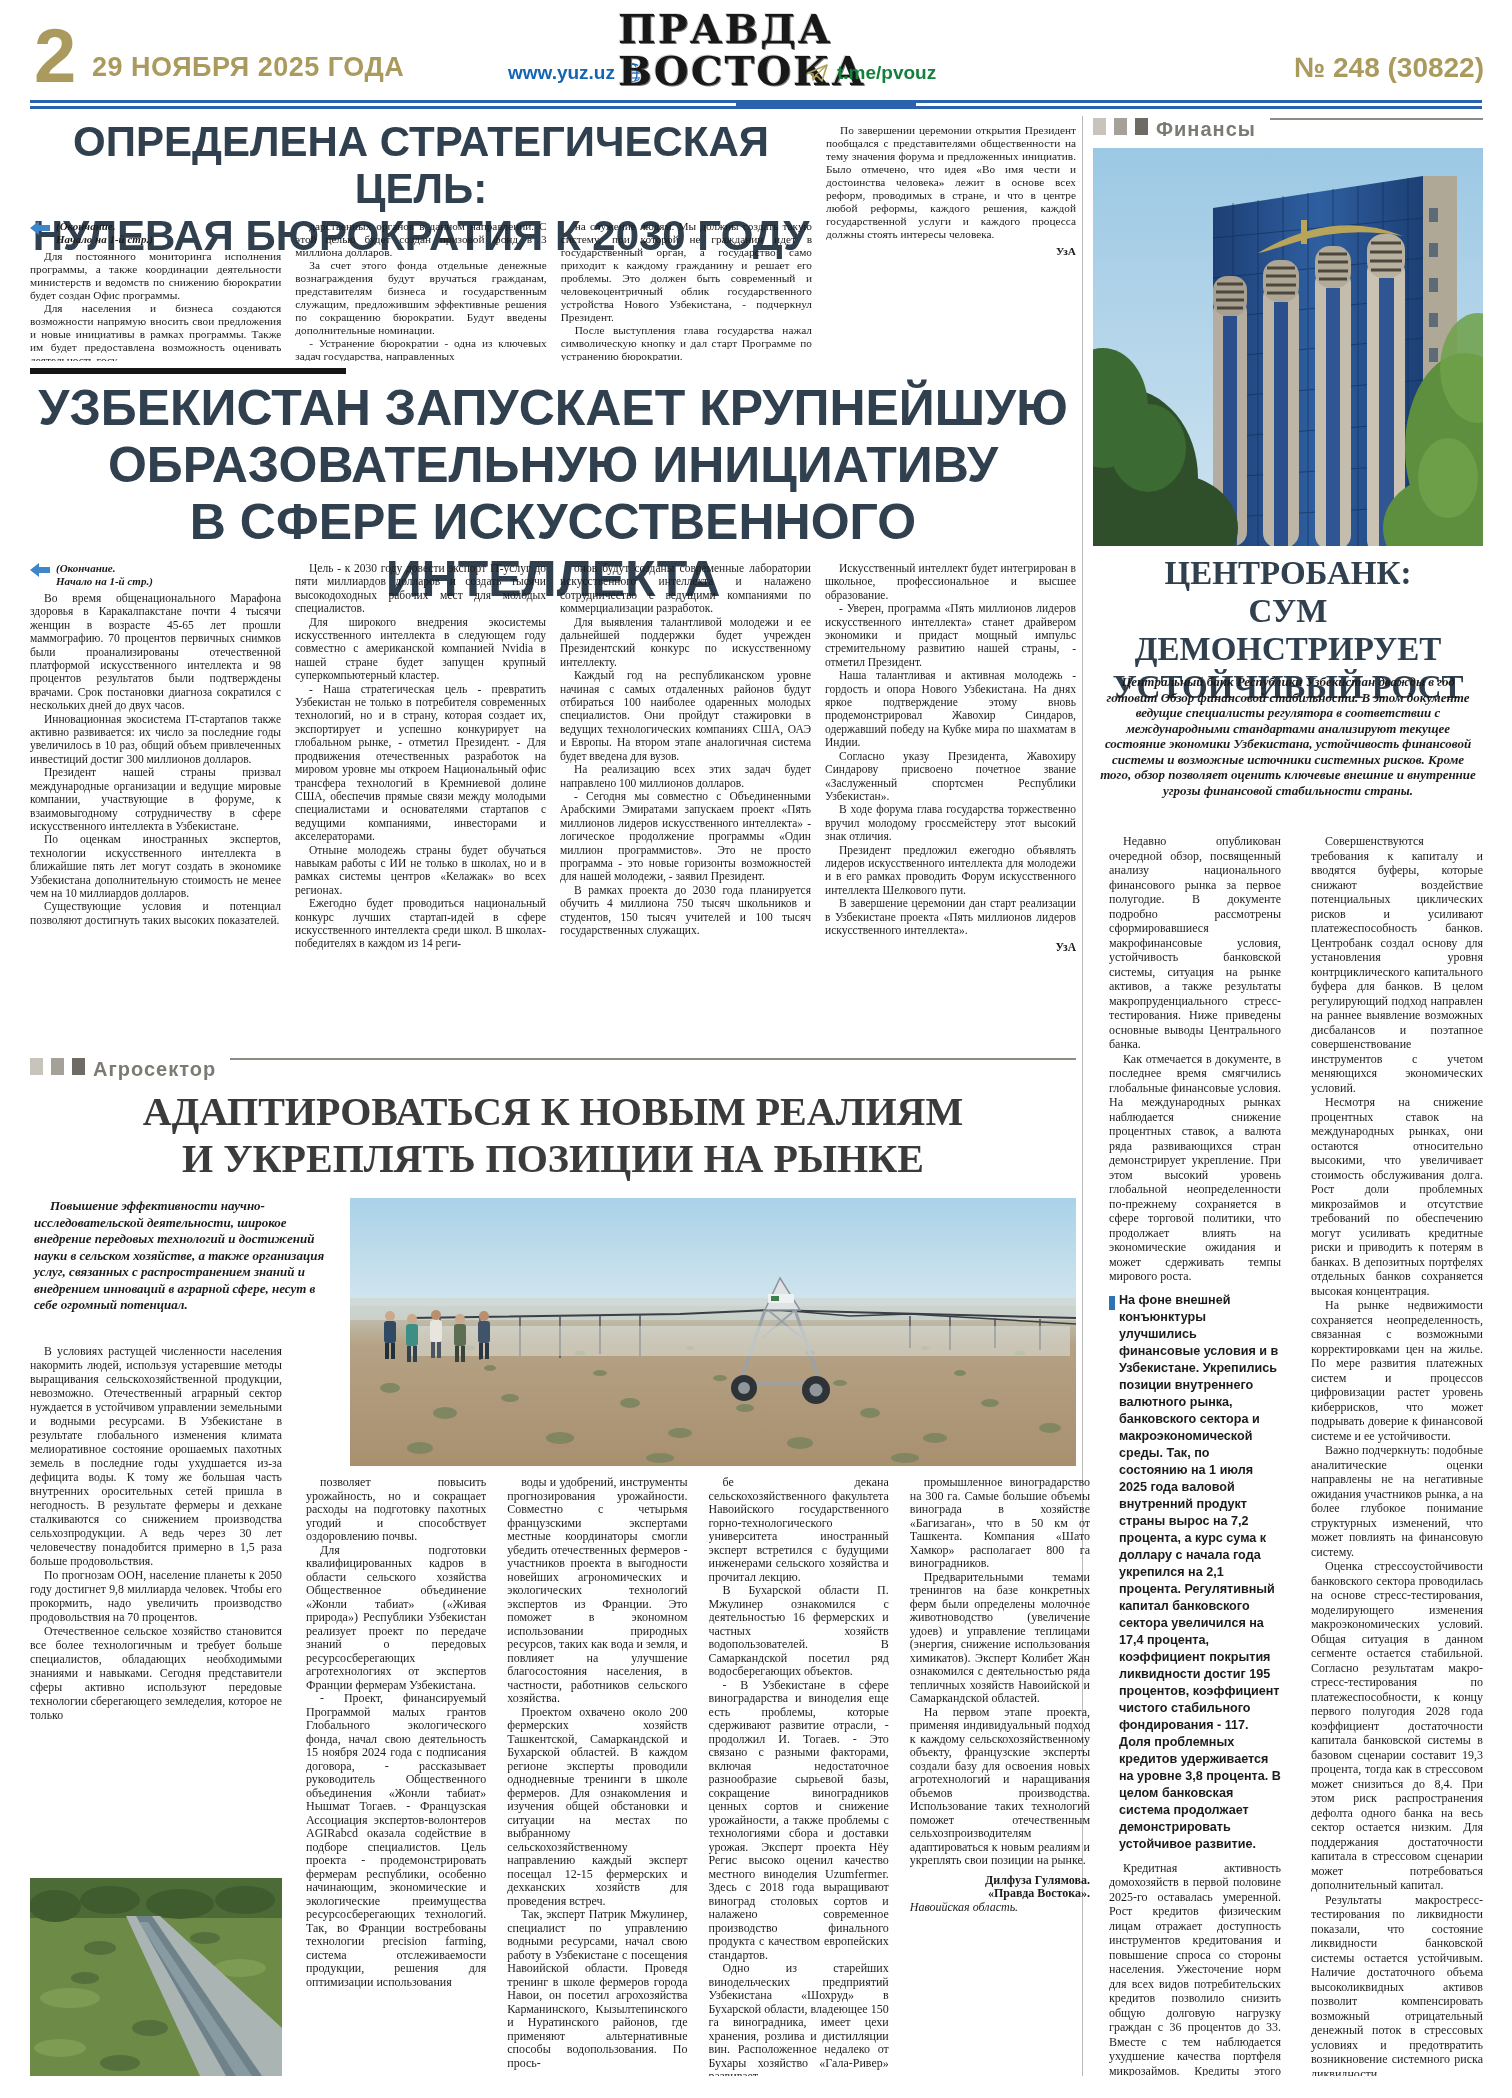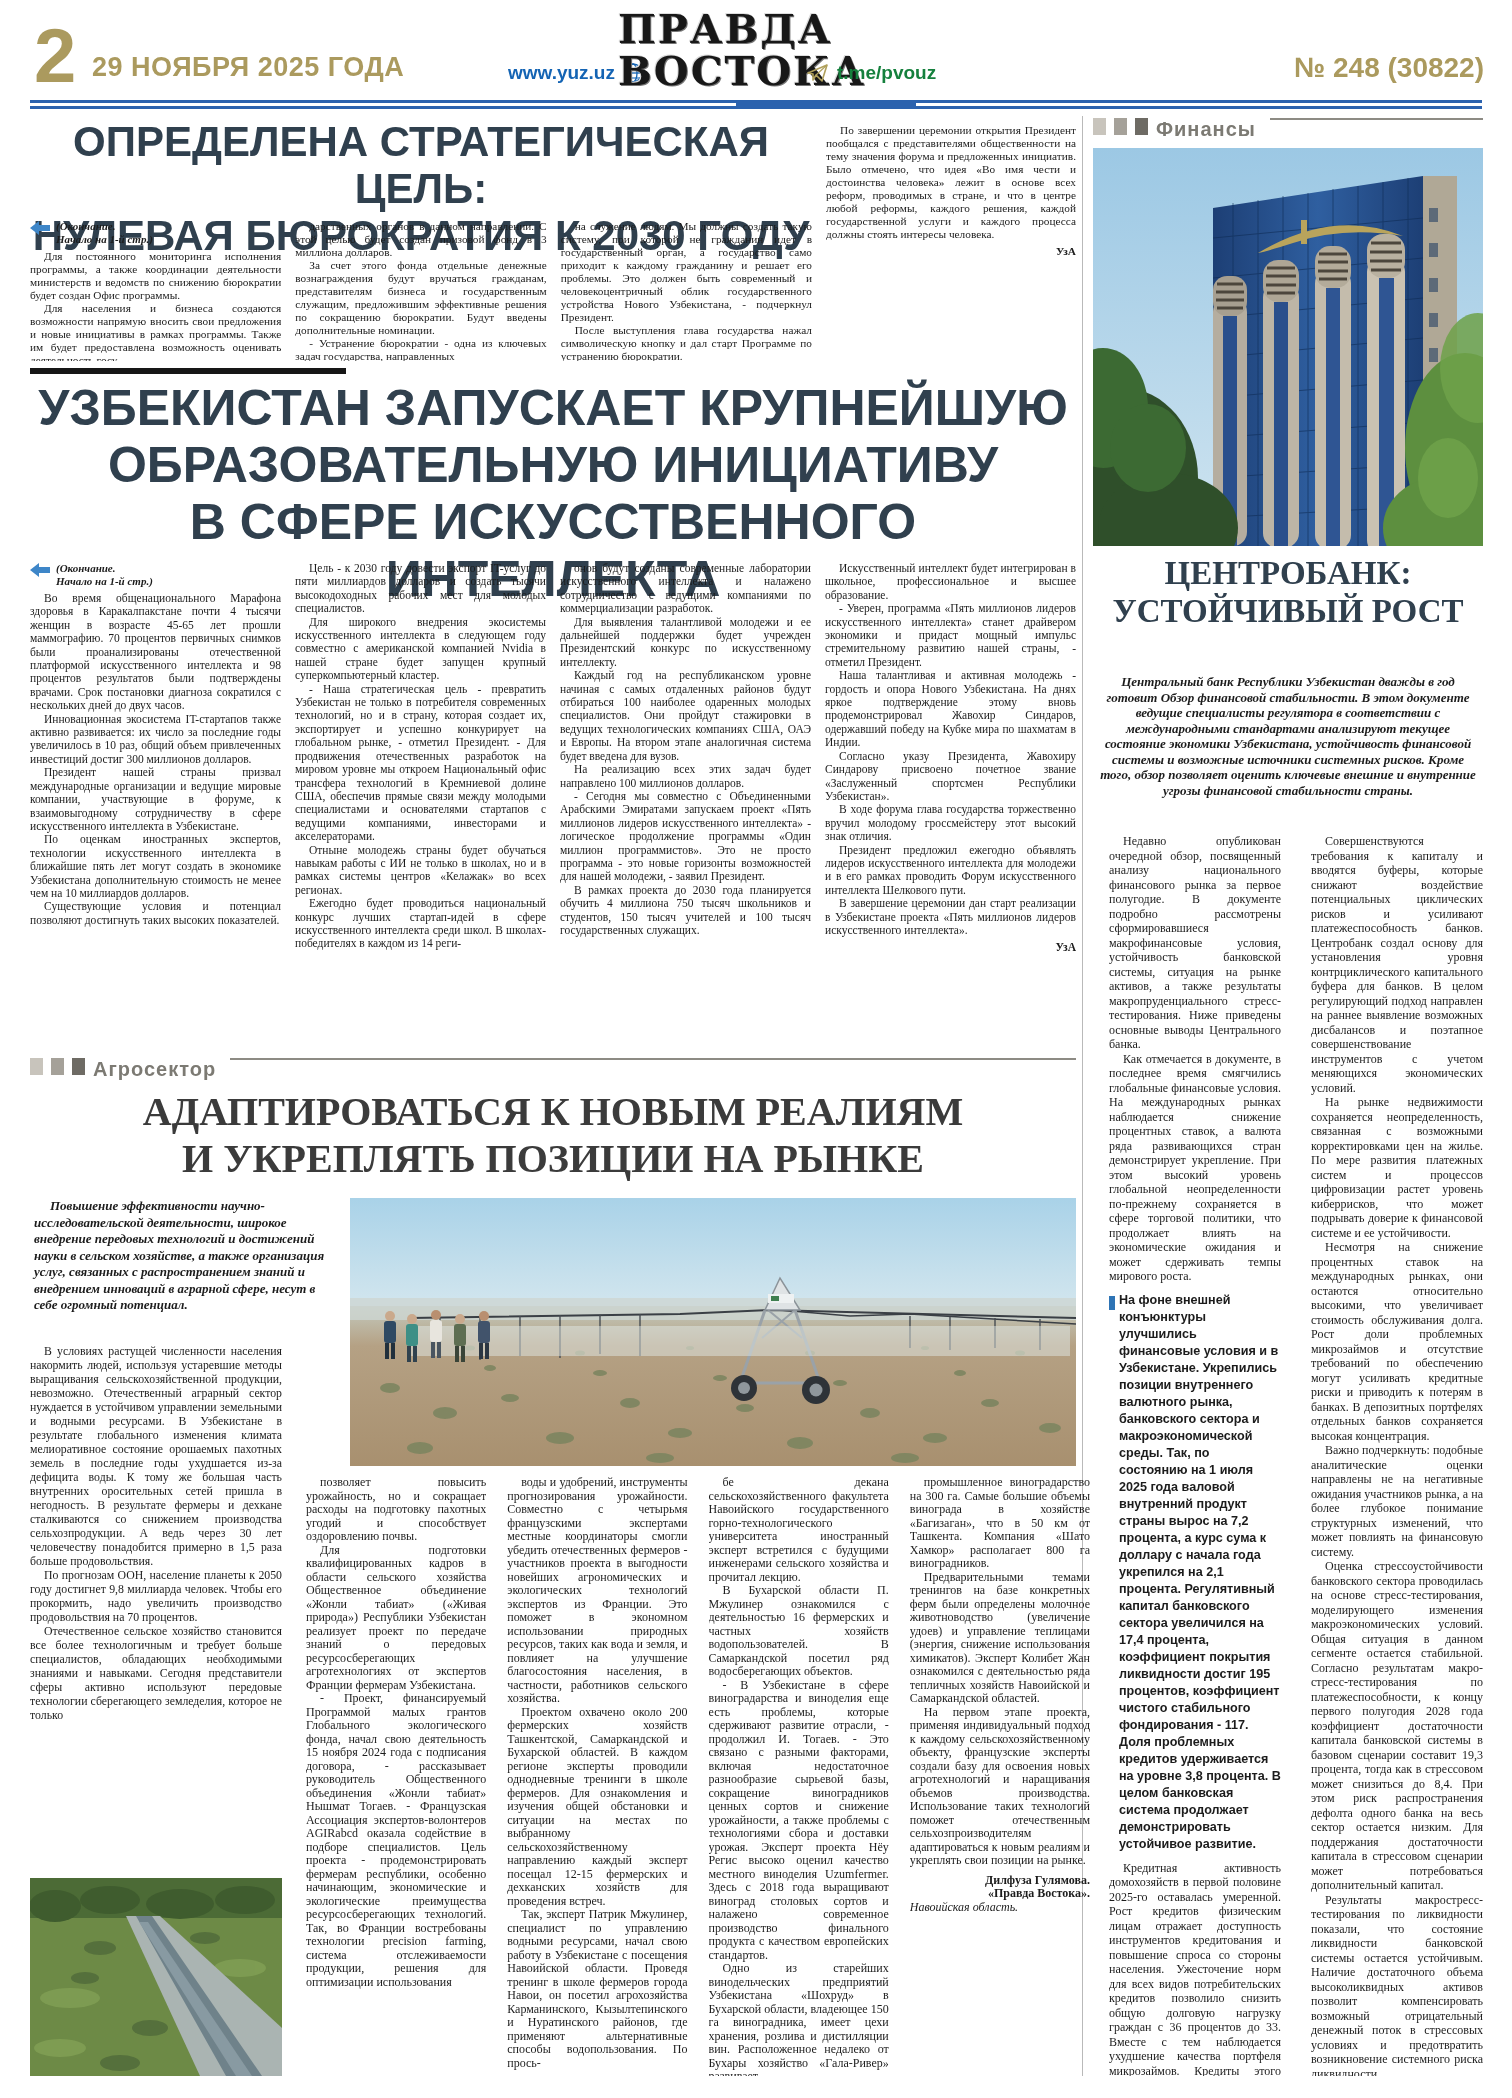--- a/index.html
+++ b/index.html
@@ -553,42 +553,43 @@
           </g>
         <g fill="#6fa24a" opacity="0.85">
             <ellipse cx="385" cy="220" rx="38" ry="55"></ellipse>
             <ellipse cx="355" cy="330" rx="30" ry="40"></ellipse>
           </g>
       </svg>
     </div>
 
     <div class="fin-hl">
       <div>ЦЕНТРОБАНК:</div>
+      <div>СУМ ДЕМОНСТРИРУЕТ</div>
       <div>УСТОЙЧИВЫЙ РОСТ</div>
     </div>
     <div class="fin-lead">Центральный банк Республики Узбекистан дважды в год готовит Обзор финансовой стабильности. В этом документе ведущие специалисты регулятора в соответствии с международными стандартами анализируют текущее состояние экономики Узбекистана, устойчивость финансовой системы и возможные источники системных рисков. Кроме того, обзор позволяет оценить ключевые внешние и внутренние угрозы финансовой стабильности страны.</div>
 
     <div class="fin-cols">
       <div class="c body-col">
         <div>
             <p class="para">Недавно опубликован очередной обзор, посвященный анализу национального финансового рынка за первое полугодие. В документе подробно рассмотрены сформировавшиеся макрофинансовые условия, устойчивость банковской системы, ситуация на рынке активов, а также результаты макропруденциального стресс-тестирования. Ниже приведены основные выводы Центрального банка.</p>
             <p class="para">Как отмечается в документе, в последнее время смягчились глобальные финансовые условия. На международных рынках наблюдается снижение процентных ставок, а валюта ряда развивающихся стран демонстрирует укрепление. При этом высокий уровень глобальной неопределенности по-прежнему сохраняется в сфере торговой политики, что продолжает влиять на экономические ожидания и может сдерживать темпы мирового роста.</p>
           </div>
         <div class="callout">
             <p class="para">На фоне внешней конъюнктуры улучшились финансовые условия и в Узбекистане. Укрепились позиции внутреннего валютного рынка, банковского сектора и макроэкономической среды. Так, по состоянию на 1 июля 2025 года валовой внутренний продукт страны вырос на 7,2 процента, а курс сума к доллару с начала года укрепился на 2,1 процента. Регулятивный капитал банковского сектора увеличился на 17,4 процента, коэффициент покрытия ликвидности достиг 195 процентов, коэффициент чистого стабильного фондирования - 117. Доля проблемных кредитов удерживается на уровне 3,8 процента. В целом банковская система продолжает демонстрировать устойчивое развитие.</p>
           </div>
         <div>
             <p class="para">Кредитная активность домохозяйств в первой половине 2025-го оставалась умеренной. Рост кредитов физическим лицам отражает доступность инструментов кредитования и повышение спроса со стороны населения. Ужесточение норм для всех видов потребительских кредитов позволило снизить общую долговую нагрузку граждан с 36 процентов до 33. Вместе с тем наблюдается ухудшение качества портфеля микрозаймов. Кредиты этого сегмента продолжают расти высокими темпами. Увеличивается число заемщиков, имеющих сразу несколько договоров микрокредитования. В целях поддержания ликвидности и защиты заемщиков Центральный банк последовательно совершенствует инструменты макропруденциальной политики, активно применяя их для обеспечения стабильности национального банковского сектора.</p>
           </div>
       </div>
       <div class="c body-col">
         <div>
             <p class="para">Совершенствуются требования к капиталу и вводятся буферы, которые снижают воздействие потенциальных циклических рисков и усиливают платежеспособность банков. Центробанк создал основу для установления уровня контрциклического капитального буфера для банков. В целом регулирующий подход направлен на раннее выявление возможных дисбалансов и поэтапное совершенствование инструментов с учетом меняющихся экономических условий.</p>
+            <p class="para">Несмотря на снижение процентных ставок на международных рынках, они остаются относительно высокими, что увеличивает стоимость обслуживания долга. Рост доли проблемных микрозаймов и отсутствие требований по обеспечению могут усиливать кредитные риски и приводить к потерям в банках. В депозитных портфелях отдельных банков сохраняется высокая концентрация.</p>
             <p class="para">На рынке недвижимости сохраняется неопределенность, связанная с возможными корректировками цен на жилье. По мере развития платежных систем и процессов цифровизации растет уровень киберрисков, что может подрывать доверие к финансовой системе и ее устойчивости.</p>
-            <p class="para">Несмотря на снижение процентных ставок на международных рынках, они остаются относительно высокими, что увеличивает стоимость обслуживания долга. Рост доли проблемных микрозаймов и отсутствие требований по обеспечению могут усиливать кредитные риски и приводить к потерям в банках. В депозитных портфелях отдельных банков сохраняется высокая концентрация.</p>
             <p class="para">Важно подчеркнуть: подобные аналитические оценки направлены не на негативные ожидания участников рынка, а на более глубокое понимание структурных изменений, что может повлиять на финансовую систему.</p>
             <p class="para">Оценка стрессоустойчивости банковского сектора проводилась на основе стресс-тестирования, моделирующего изменения макроэкономических условий. Общая ситуация в данном сегменте остается стабильной. Согласно результатам макро-стресс-тестирования по платежеспособности, к концу первого полугодия 2028 года коэффициент достаточности капитала банковской системы в базовом сценарии составит 19,3 процента, тогда как в стрессовом может снизиться до 8,4. При этом риск распространения дефолта одного банка на весь сектор остается низким. Для поддержания достаточности капитала в стрессовом сценарии может потребоваться дополнительный капитал.</p>
             <p class="para">Результаты макростресс-тестирования по ликвидности показали, что состояние ликвидности банковской системы остается устойчивым. Наличие достаточного объема высоколиквидных активов позволит компенсировать возможный отрицательный денежный поток в стрессовых условиях и предотвратить возникновение системного риска ликвидности.</p>
             <p class="para">Регулярное проведение стресс-тестирования дает более полную картину состояния банковского сектора и помогает принимать решения с учетом долгосрочных структурных тенденций.</p>
           </div>
         <div class="byline">Б. Юнусов.</div>
       </div>
     </div>
   </div>
 

